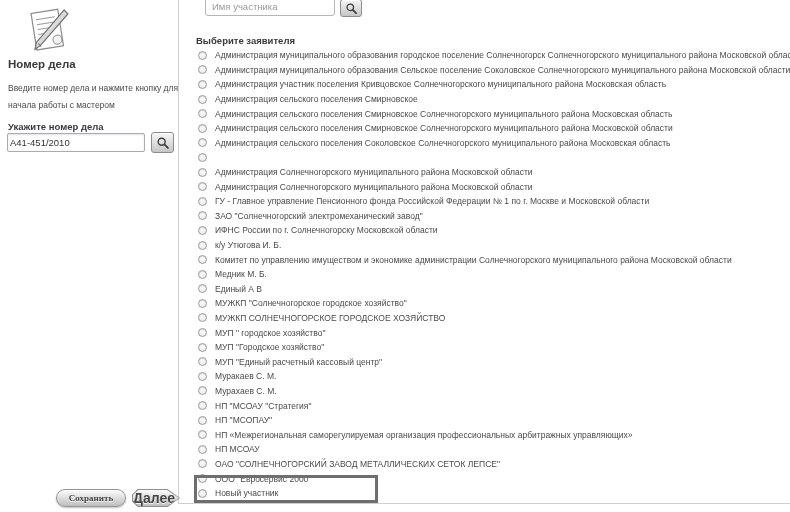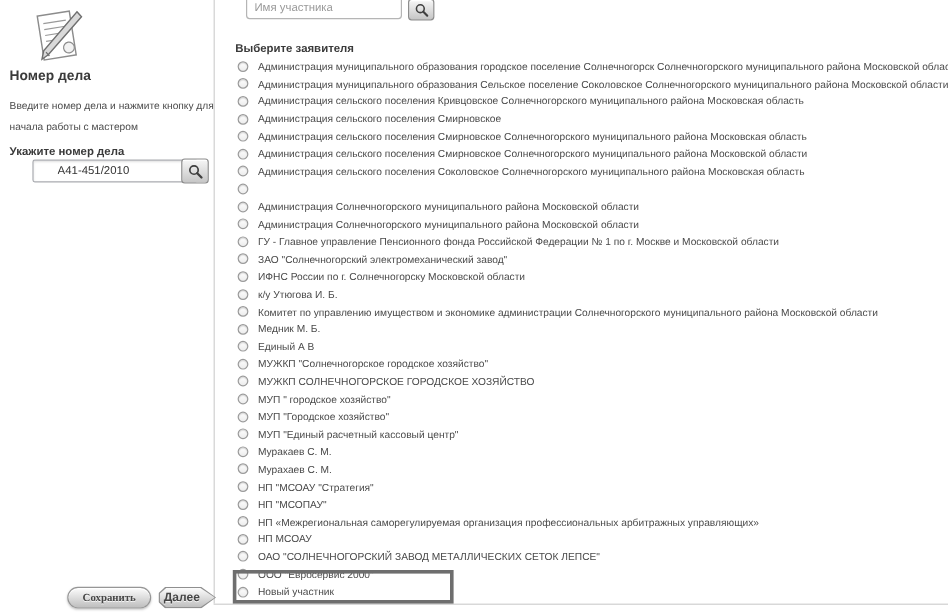--- a/index.html
+++ b/index.html
@@ -11,44 +11,44 @@
   
   .v-divider { left:178px; top:0; width:1px; height:503px; background:#d0d0d0; }
   .h-divider { left:178px; top:503px; width:612px; height:1px; background:#cfcfcf; }
 
   
   .wizard-icon { left:27px; top:6px; width:42px; height:50px; }
   .sidebar-title { left:8px; top:58px; font-size:11.5px; font-weight:bold; color:#3a3a3a; }
   .sidebar-desc { left:8px; top:80px; width:174px; font-size:8.5px; line-height:17px; color:#4a4a4a; }
   .case-label { left:8px; top:121px; font-size:9.5px; font-weight:bold; color:#3a3a3a; }
   .case-input { left:7px; top:133px; width:138px; height:19px; border:1px solid #a9abb0;
-    border-radius:2px; font-size:9.5px; padding:0 20px; color:#333;
-    font-family:"Liberation Sans",sans-serif; box-shadow:inset 0 1px 2px rgba(0,0,0,.12);margin-left:20px; }
+    border-radius:2px; font-size:9.5px; padding:0 2px; color:#333;
+    font-family:"Liberation Sans",sans-serif; box-shadow:inset 0 1px 2px rgba(0,0,0,.12); }
 
   
   .btn-search { display:flex; align-items:center; justify-content:center;
     background:linear-gradient(#f7f7f7,#c6c6c6); border:1px solid #8d8d8d;
     border-radius:3px; cursor:pointer; box-shadow:inset 0 1px 0 #fff; }
   .sb-sidebar { left:151px; top:132px; width:23px; height:21px; }
   .sb-top { left:340px; top:-1px; width:22px; height:18px; }
 
   
   .btn-pill { display:flex; align-items:center; justify-content:center;
     background:linear-gradient(#fcfcfc,#bfbfbf); border:1px solid #969696;
     border-radius:10px; font-size:9px; font-weight:bold; color:#454545;
     text-shadow:0 1px 0 rgba(255,255,255,.8);
     box-shadow:0 1px 2px rgba(0,0,0,.25), inset 0 1px 0 #fff; cursor:pointer; }
   .save-btn { left:56px; top:489px; width:70px; height:18px;font-family:Liberation Serif, serif; }
   .next-outer { left:132px; top:489px; width:48px; height:18px; background:#8f8f8f;
     clip-path:polygon(0 30%,12% 0,74% 0,100% 50%,74% 100%,12% 100%,0 70%); cursor:pointer; }
   .next-inner { position:absolute; left:1px; top:1px; right:1px; bottom:1px;
     background:linear-gradient(#fcfcfc,#bfbfbf);
     clip-path:polygon(0 30%,12% 0,74% 0,100% 50%,74% 100%,12% 100%,0 70%);
-    display:flex; align-items:center; justify-content:center; padding-right:9px;
-    font-size:10px; font-weight:bold; color:#454545; text-shadow:0 1px 0 rgba(255,255,255,.8); }
+    display:flex; align-items:center; justify-content:flex-start; padding-right:9px;
+    font-size:14px; font-weight:bold; color:#454545; text-shadow:0 1px 0 rgba(255,255,255,.8); }
 
   
   .participant-input { left:205px; top:-8px; width:130px; height:24px; border:1px solid #b5b5b5;
     border-radius:3px; font-size:9.5px; padding:4px 6px 0 6px; color:#333;
     font-family:"Liberation Sans",sans-serif; }
   .participant-input::placeholder { color:#9a9a9a; }
   .list-heading { left:196px; top:35px; font-size:9.5px; font-weight:bold; color:#3a3a3a; }
 
   .applicant-list { left:196px; top:48px; width:592px; }
   .radio-row { display:flex; align-items:center; height:14.6px; cursor:pointer; white-space:nowrap; }
@@ -127,21 +127,21 @@
       <div class="radio-row">
         <span class="radio"></span>
         <span class="radio-label">Администрация муниципального образования городское поселение Солнечногорск Солнечногорского муниципального района Московской области</span>
       </div>
       <div class="radio-row">
         <span class="radio"></span>
         <span class="radio-label">Администрация муниципального образования Сельское поселение Соколовское Солнечногорского муниципального района Московской области</span>
       </div>
       <div class="radio-row">
         <span class="radio"></span>
-        <span class="radio-label">Администрация сельского поселения Кривцовское Солнечногорского муниципального района Московская область</span>
+        <span class="radio-label">Администрация участник поселения Кривцовское Солнечногорского муниципального района Московская область</span>
       </div>
       <div class="radio-row">
         <span class="radio"></span>
         <span class="radio-label">Администрация сельского поселения Смирновское</span>
       </div>
       <div class="radio-row">
         <span class="radio"></span>
         <span class="radio-label">Администрация сельского поселения Смирновское Солнечногорского муниципального района Московская область</span>
       </div>
       <div class="radio-row">

